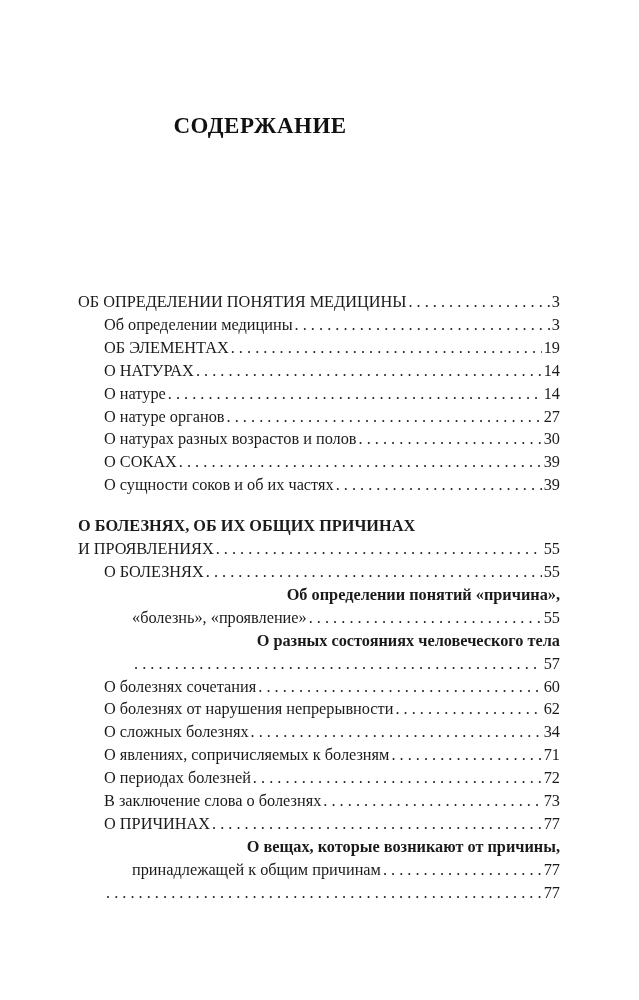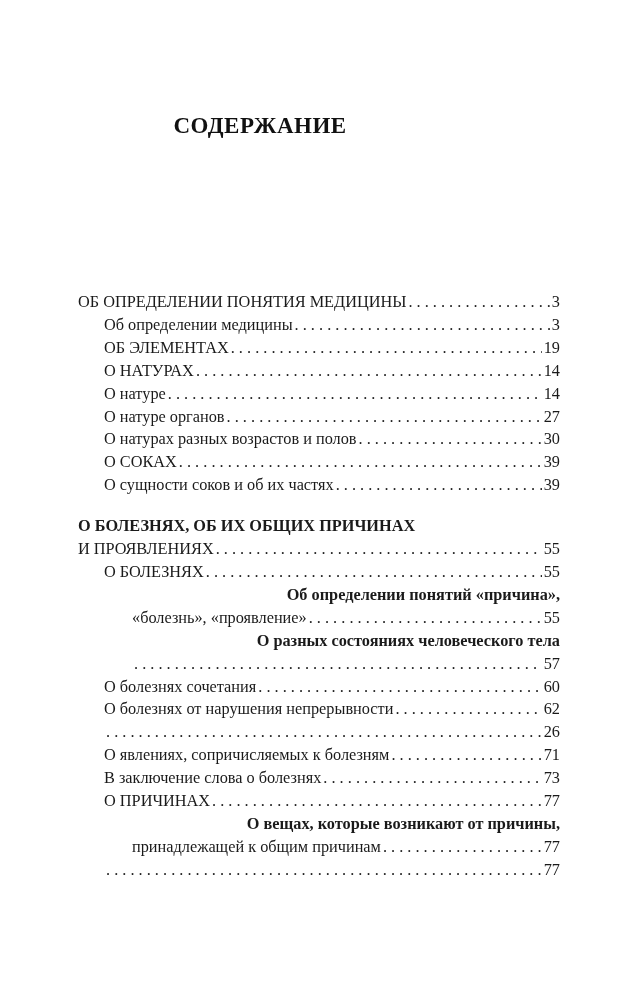--- a/index.html
+++ b/index.html
@@ -116,27 +116,33 @@
     <span class="label">О болезнях сочетания</span>
     <span class="dots"></span>
     <span class="page">60</span>
   </div>
   <div class="entry lvl2">
     <span class="label">О болезнях от нарушения непрерывности</span>
     <span class="dots"></span>
     <span class="page">62</span>
   </div>
   <div class="entry lvl2">
+    <span class="label">О сложных болезнях</span>
     <span class="dots"></span>
-    <span class="page">26</span>
+    <span class="page">34</span>
   </div>
   <div class="entry lvl2">
     <span class="label">О явлениях, сопричисляемых к болезням</span>
     <span class="dots"></span>
     <span class="page">71</span>
+  </div>
+  <div class="entry lvl2">
+    <span class="label">О периодах болезней</span>
+    <span class="dots"></span>
+    <span class="page">72</span>
   </div>
   <div class="entry lvl2">
     <span class="label">В заключение слова о болезнях</span>
     <span class="dots"></span>
     <span class="page">73</span>
   </div>
   <div class="entry lvl2">
     <span class="label">О ПРИЧИНАХ</span>
     <span class="dots"></span>
     <span class="page">77</span>

